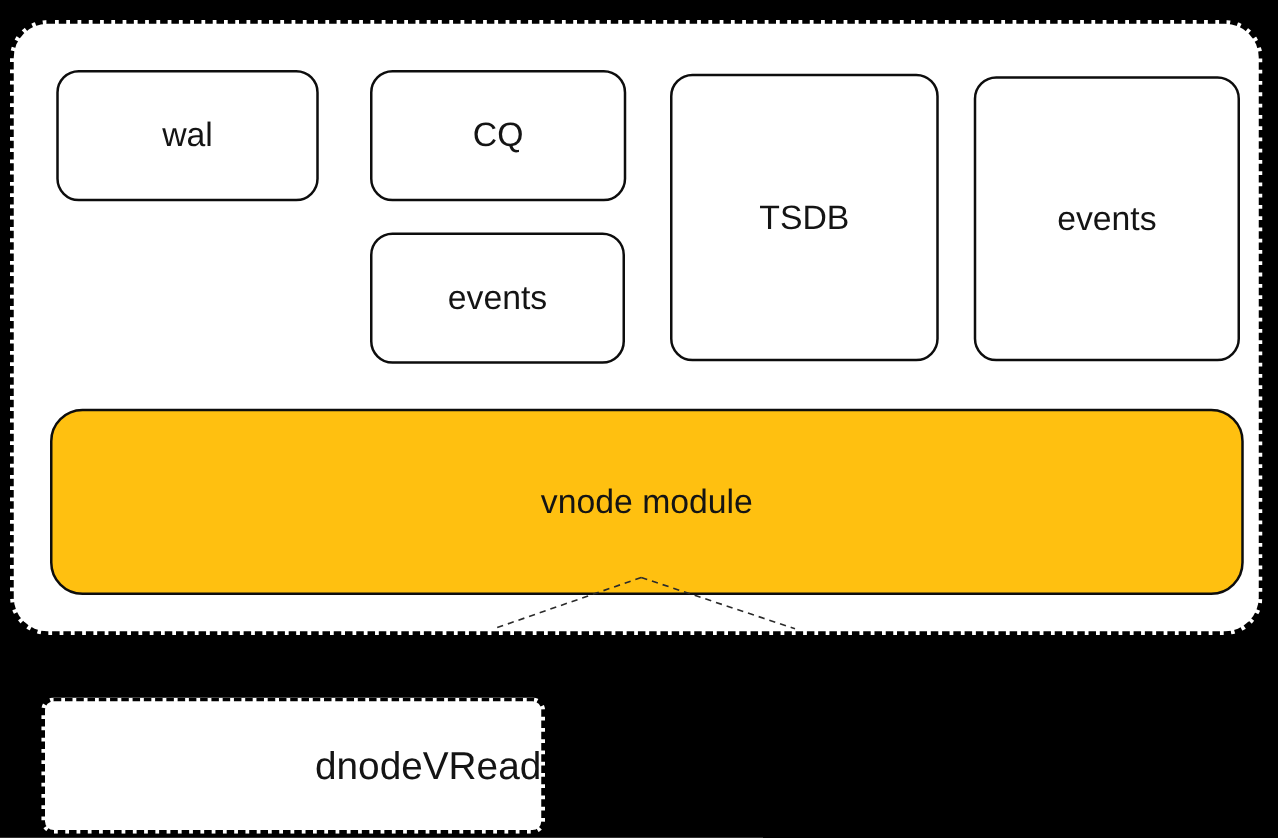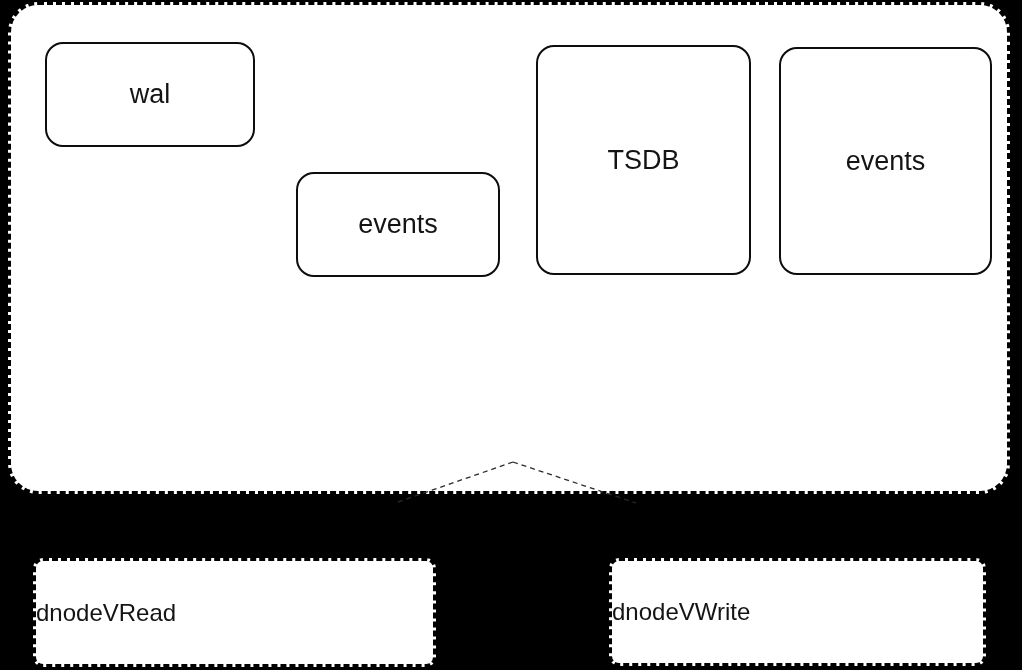--- a/index.html
+++ b/index.html
@@ -13,21 +13,21 @@
   }
   .stage {
     position: relative;
     width: 1022px;
     height: 670px;
     background: #000000;
   }
   .panel {
     position: absolute;
     left: 8px;
-    top: 2px;
+    top: 16px;
     width: 1002px;
     height: 492px;
     background: #ffffff;
     border: 3px dashed #000000;
     border-radius: 30px;
     box-sizing: border-box;
   }
   .box {
     position: absolute;
     background: #ffffff;
@@ -59,52 +59,55 @@
     pointer-events: none;
   }
   .dnode-box {
     position: absolute;
     background: #ffffff;
     border: 3px dashed #000000;
     border-radius: 10px;
     box-sizing: border-box;
     display: flex;
     align-items: center;
-    justify-content: flex-start;
-    font-size: 24px;
+    justify-content: flex-end;
+    font-size: 31px;
     color: #141414;
   }
   .dnode-read  { left: 33px;  top: 558px; width: 403px; height: 109px; }
   .dnode-write { left: 609px; top: 558px; width: 377px; height: 108px; }
 </style>
 </head>
 <body>
 
 <div class="stage">
 
   <div class="panel">
     <div class="box box-wal">
       <span>wal</span>
     </div>
+    <div class="box box-cq">
+      <span>CQ</span>
+    </div>
     <div class="box box-events">
       <span>events</span>
     </div>
     <div class="box box-tsdb">
       <span>TSDB</span>
     </div>
     <div class="box box-query">
       <span>events</span>
+    </div>
+    <div class="box box-vnode">
+      <span>vnode module</span>
     </div>
   </div>
 
   <svg class="connector-svg" viewBox="0 0 1022 670" xmlns="http://www.w3.org/2000/svg">
     <line x1="513" y1="462" x2="395" y2="503" stroke="#2b2b2b" stroke-width="1.3" stroke-dasharray="5 4"></line>
     <line x1="513" y1="462" x2="636" y2="503" stroke="#2b2b2b" stroke-width="1.3" stroke-dasharray="5 4"></line>
   </svg>
 
   <div class="dnode-box dnode-read">
     <span>dnodeVRead</span>
   </div>
-  <div class="dnode-box dnode-write">
-    <span>dnodeVWrite</span>
-  </div>
 
 </div>
 
 </body></html>

